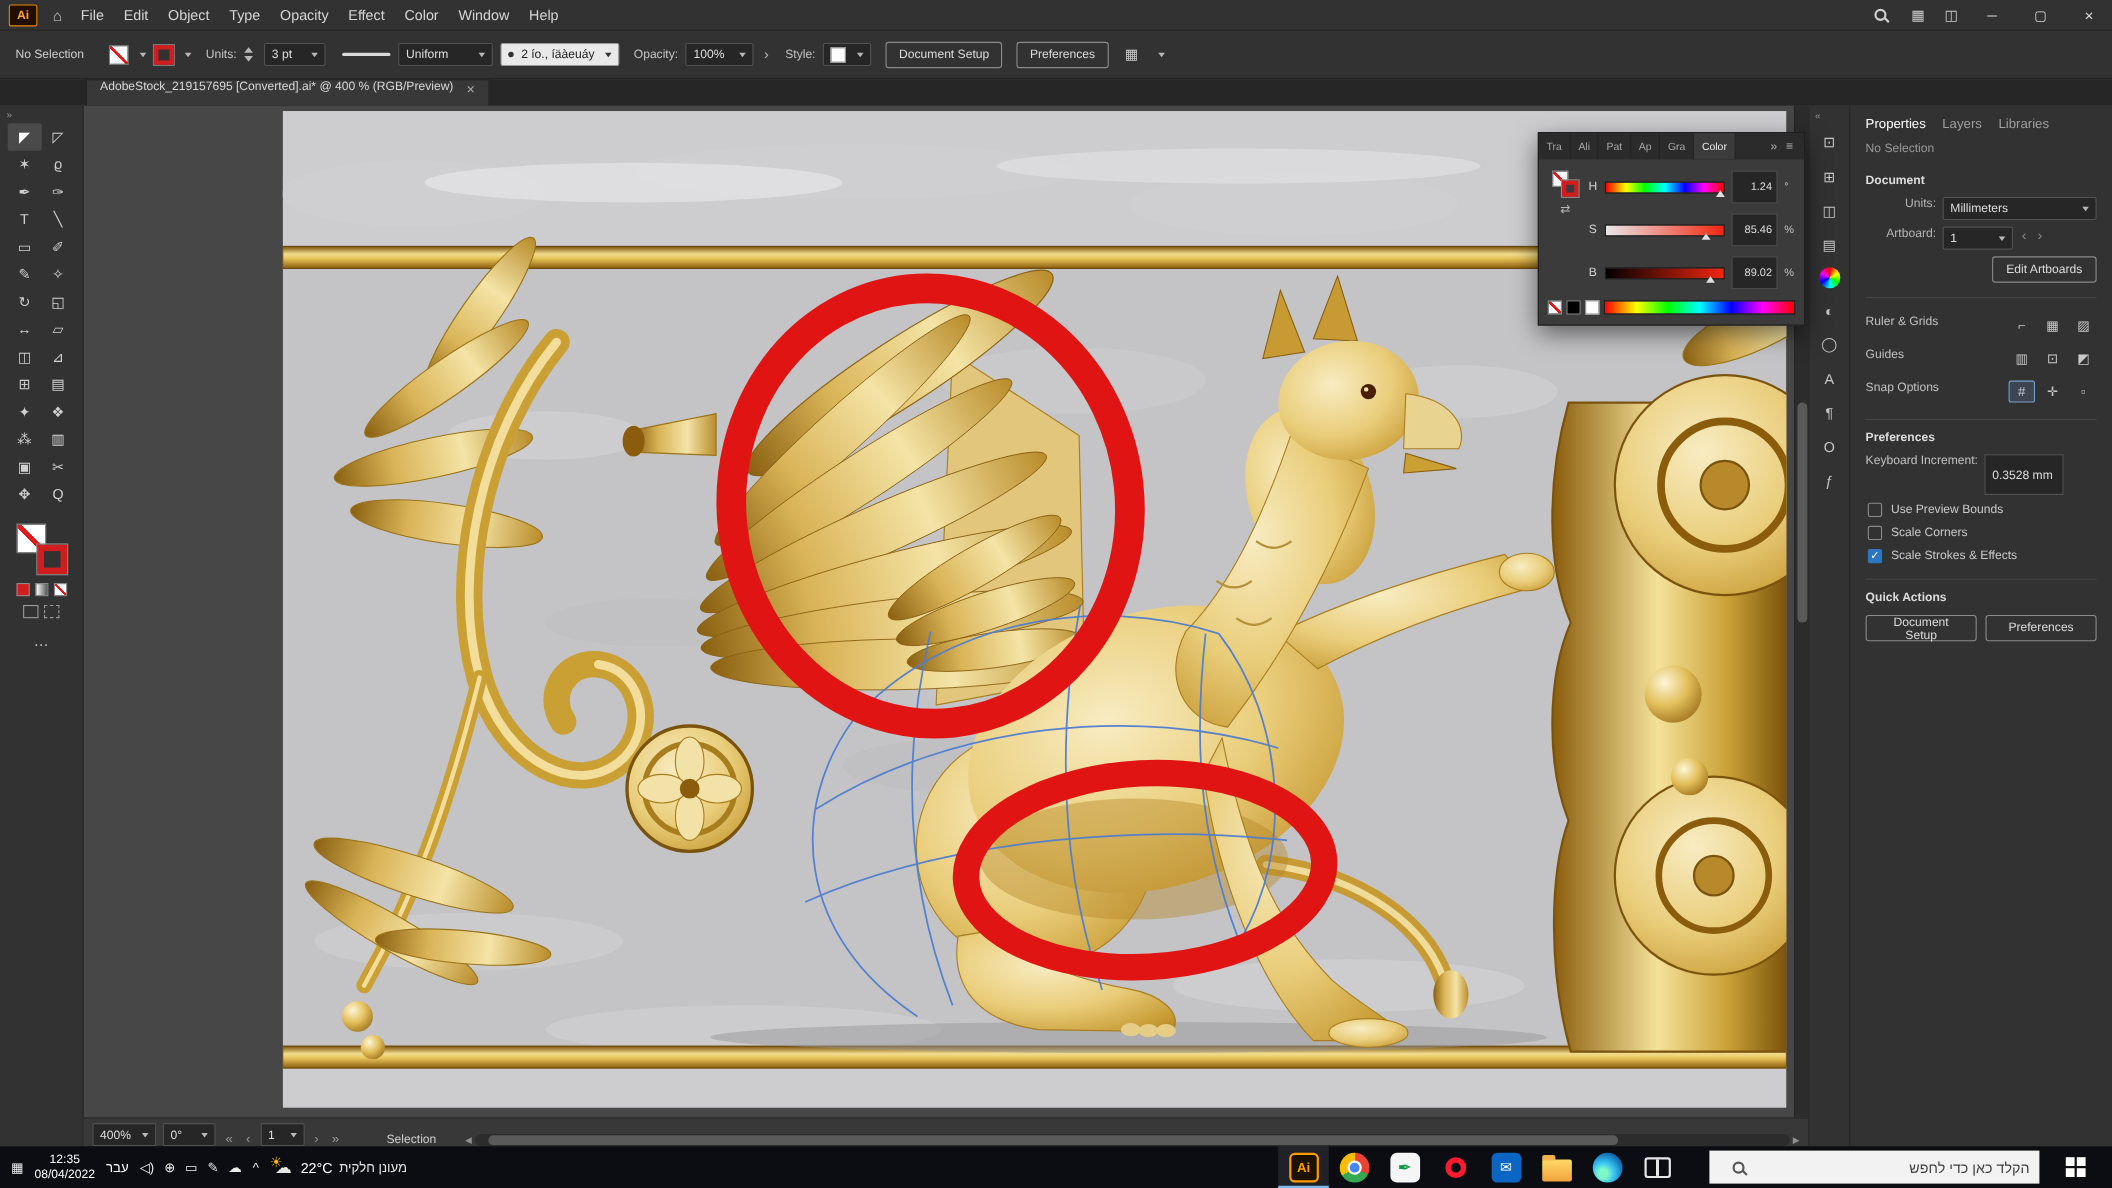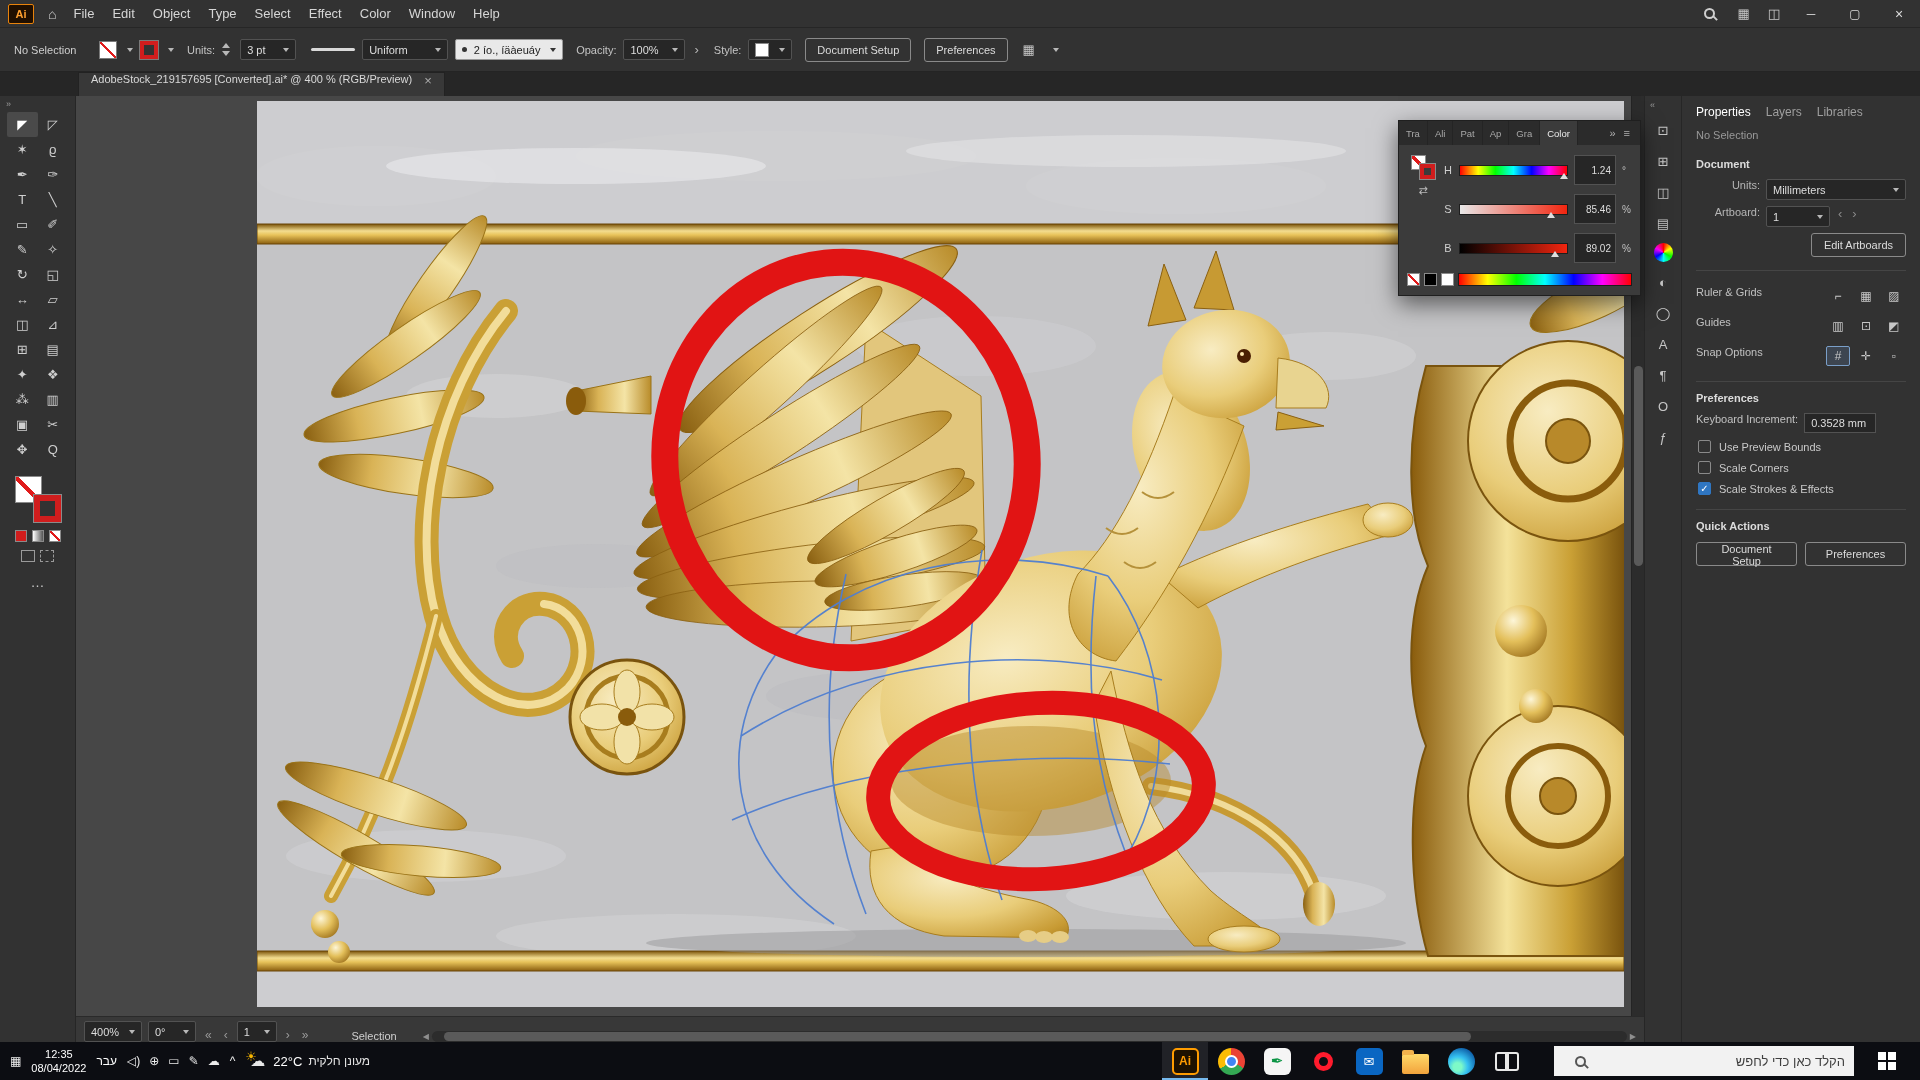--- a/index.html
+++ b/index.html
@@ -121,29 +121,29 @@
   .ptab{font-size:12px;color:#9f9f9f}
   .ptab.active{color:#fff}
   .pstatus{font-size:11px;color:#999;padding:3px 14px 10px}
   .phead{font-size:11px;font-weight:bold;color:#dcdcdc;padding:0 14px;margin:7px 0 6px}
   .prow{display:flex;align-items:flex-start;padding:3px 14px;gap:6px;font-size:11px}
   .prow.right{justify-content:flex-end}
   .prow.spread{justify-content:space-between;padding:5px 14px}
   .plabel{min-width:64px;text-align:right;color:#b5b5b5;font-size:11px;flex:none}
   .plabel2{color:#c0c0c0;font-size:11px}
   .pnav{color:#8a8a8a;font-size:13px;padding:0 2px}
-  .pfield{background:#262626;border:1px solid #525252;border-radius:0;height:20px;display:flex;align-items:center;padding:0 6px;color:#dedede;font-size:11px;min-width:72px}
+  .pfield{background:#262626;border:1px solid #525252;border-radius:0;height:37px;display:flex;align-items:center;padding:0 6px;color:#dedede;font-size:11px;min-width:72px}
   .pdiv{border-top:1px solid #454545;margin:10px 14px}
   .icons{display:flex;gap:4px}
   .picon{width:24px;height:20px;display:flex;align-items:center;justify-content:center;color:#c8c8c8;font-size:12px;border:1px solid transparent;border-radius:2px}
   .picon.active{border-color:#7a9fc9;background:#3d4550}
   .pbtn{background:transparent;border:1px solid #8a8a8a;border-radius:3px;color:#dcdcdc;font-size:11px;height:24px;padding:0 12px}
   .qa{display:flex;gap:8px;padding:4px 14px}
   .qa .pbtn{flex:1}
-  .cbrow{display:flex;align-items:center;gap:8px;padding:4px 16px}
+  .cbrow{display:flex;align-items:flex-start;gap:8px;padding:4px 16px}
   .cb{width:13px;height:13px;border:1px solid #8a8a8a;border-radius:2px;font-size:10px;color:#fff;display:flex;align-items:center;justify-content:center;flex:none}
   .cb.checked{background:#2f76c2;border-color:#2f76c2}
   .cblabel{color:#c9c9c9;font-size:11px}
 
   
   .taskbar{position:absolute;top:1042px;left:0;width:1920px;height:38px;background:#0c0d12;display:flex;align-items:center;padding:0 10px;gap:10px;z-index:60;color:#fff}
   .tray-icon{font-size:12px;color:#ececec}
   .clock{font-size:11px;line-height:1.3;text-align:center;color:#fff}
   .lang{font-size:12px;color:#fff;direction:rtl}
   .tray{display:flex;align-items:center;gap:9px}
@@ -180,21 +180,21 @@
 <div class="menubar">
   <div class="ai-logo">
       <span>Ai</span>
     </div>
   <span class="home">⌂</span>
   <nav class="menus">
       <span class="menu-item">File</span>
       <span class="menu-item">Edit</span>
       <span class="menu-item">Object</span>
       <span class="menu-item">Type</span>
-      <span class="menu-item">Select</span>
+      <span class="menu-item">Opacity</span>
       <span class="menu-item">Effect</span>
       <span class="menu-item">Color</span>
       <span class="menu-item">Window</span>
       <span class="menu-item">Help</span>
     </nav>
   <div class="mb-right">
     <span class="mag"></span>
     <span class="mbicon">▦</span>
     <span class="mbicon">◫</span>
     <span class="wbtn">─</span>

